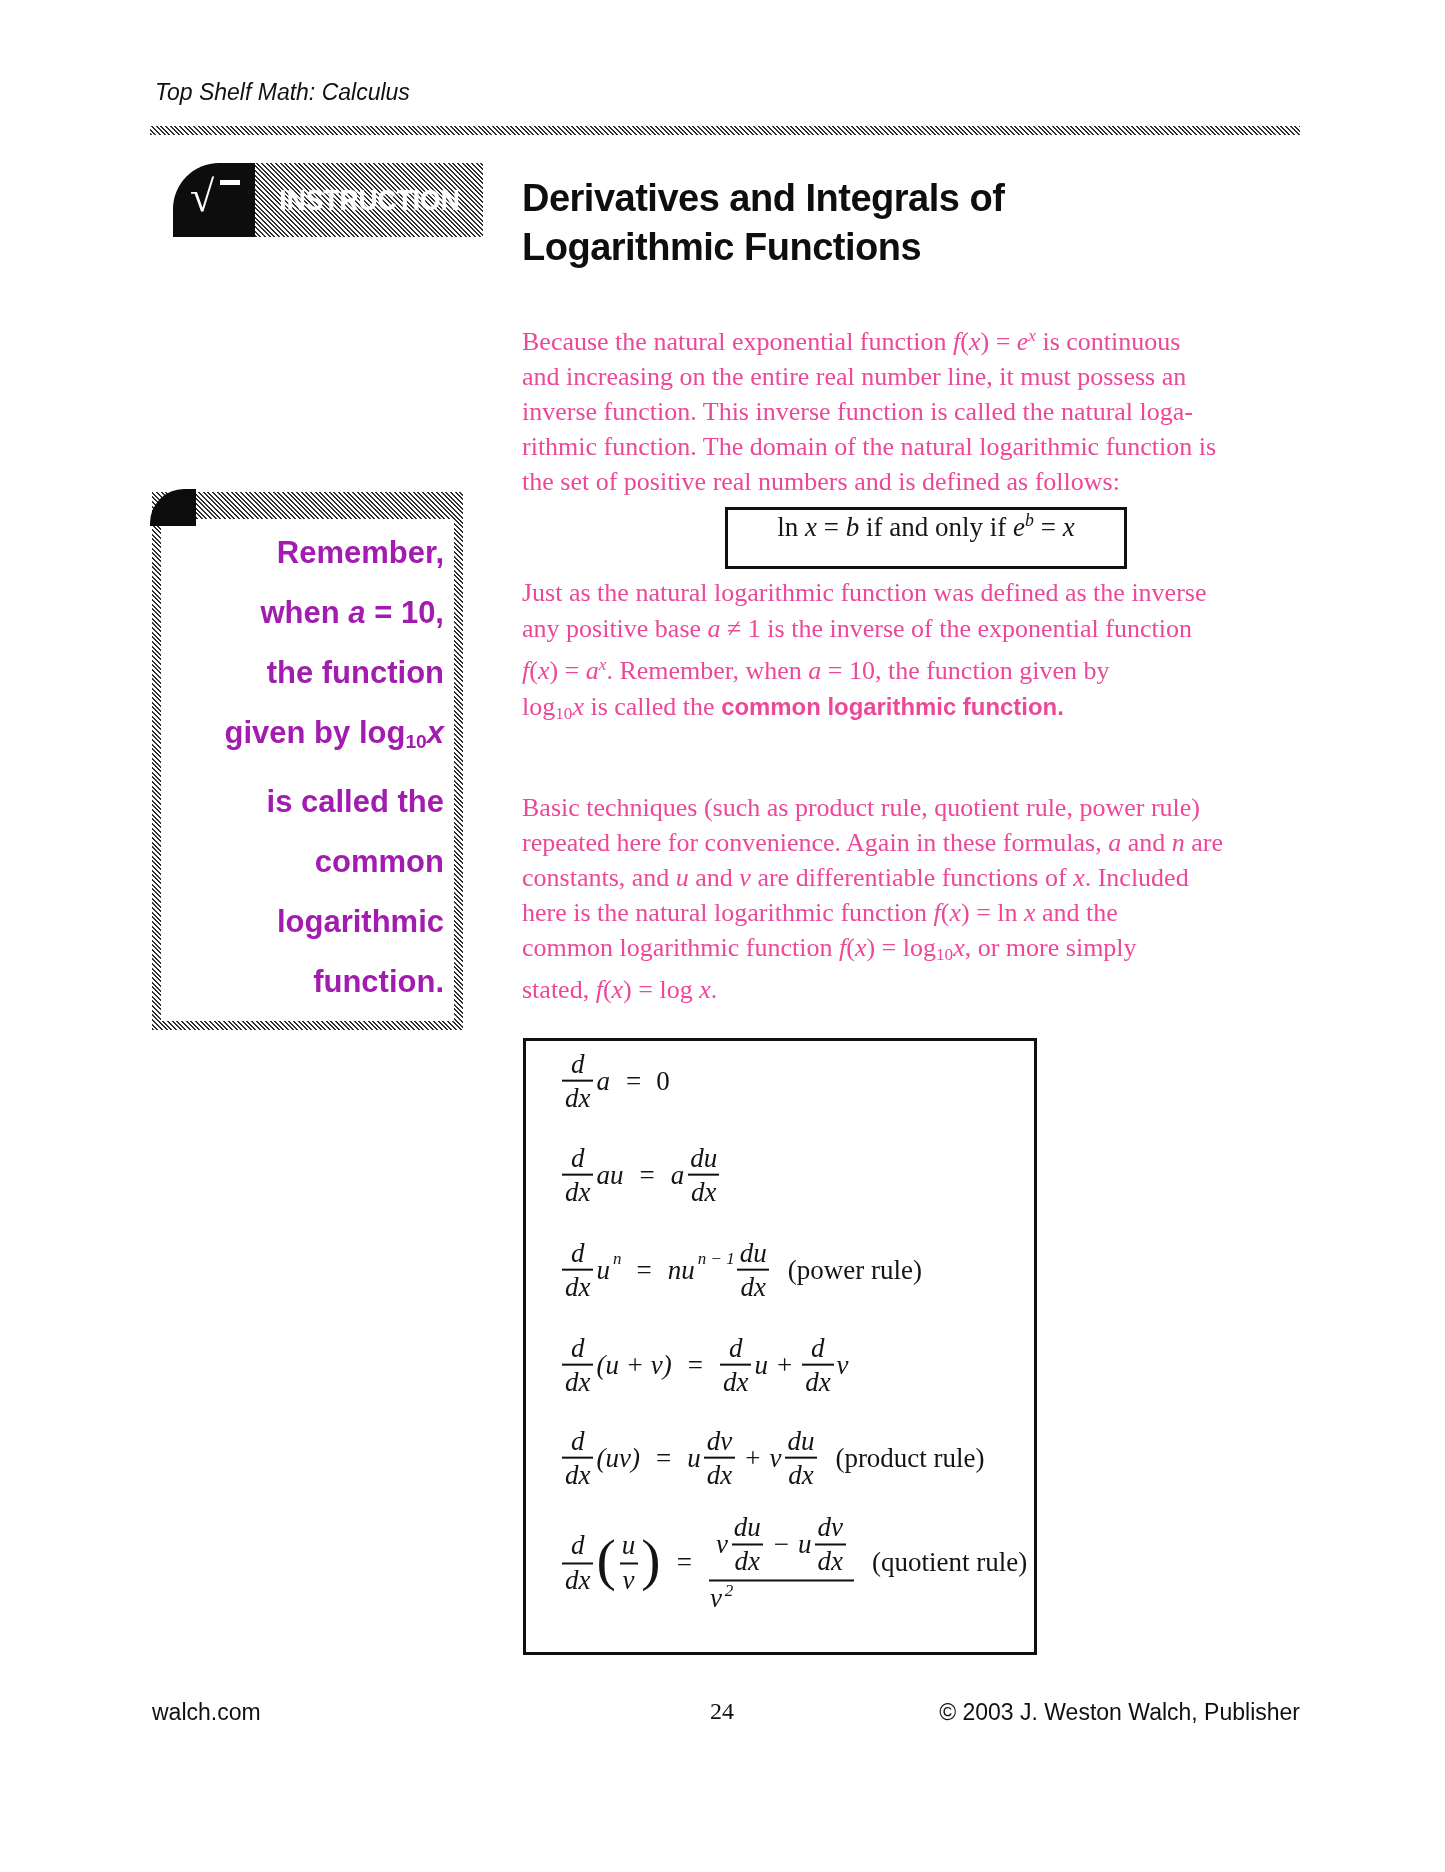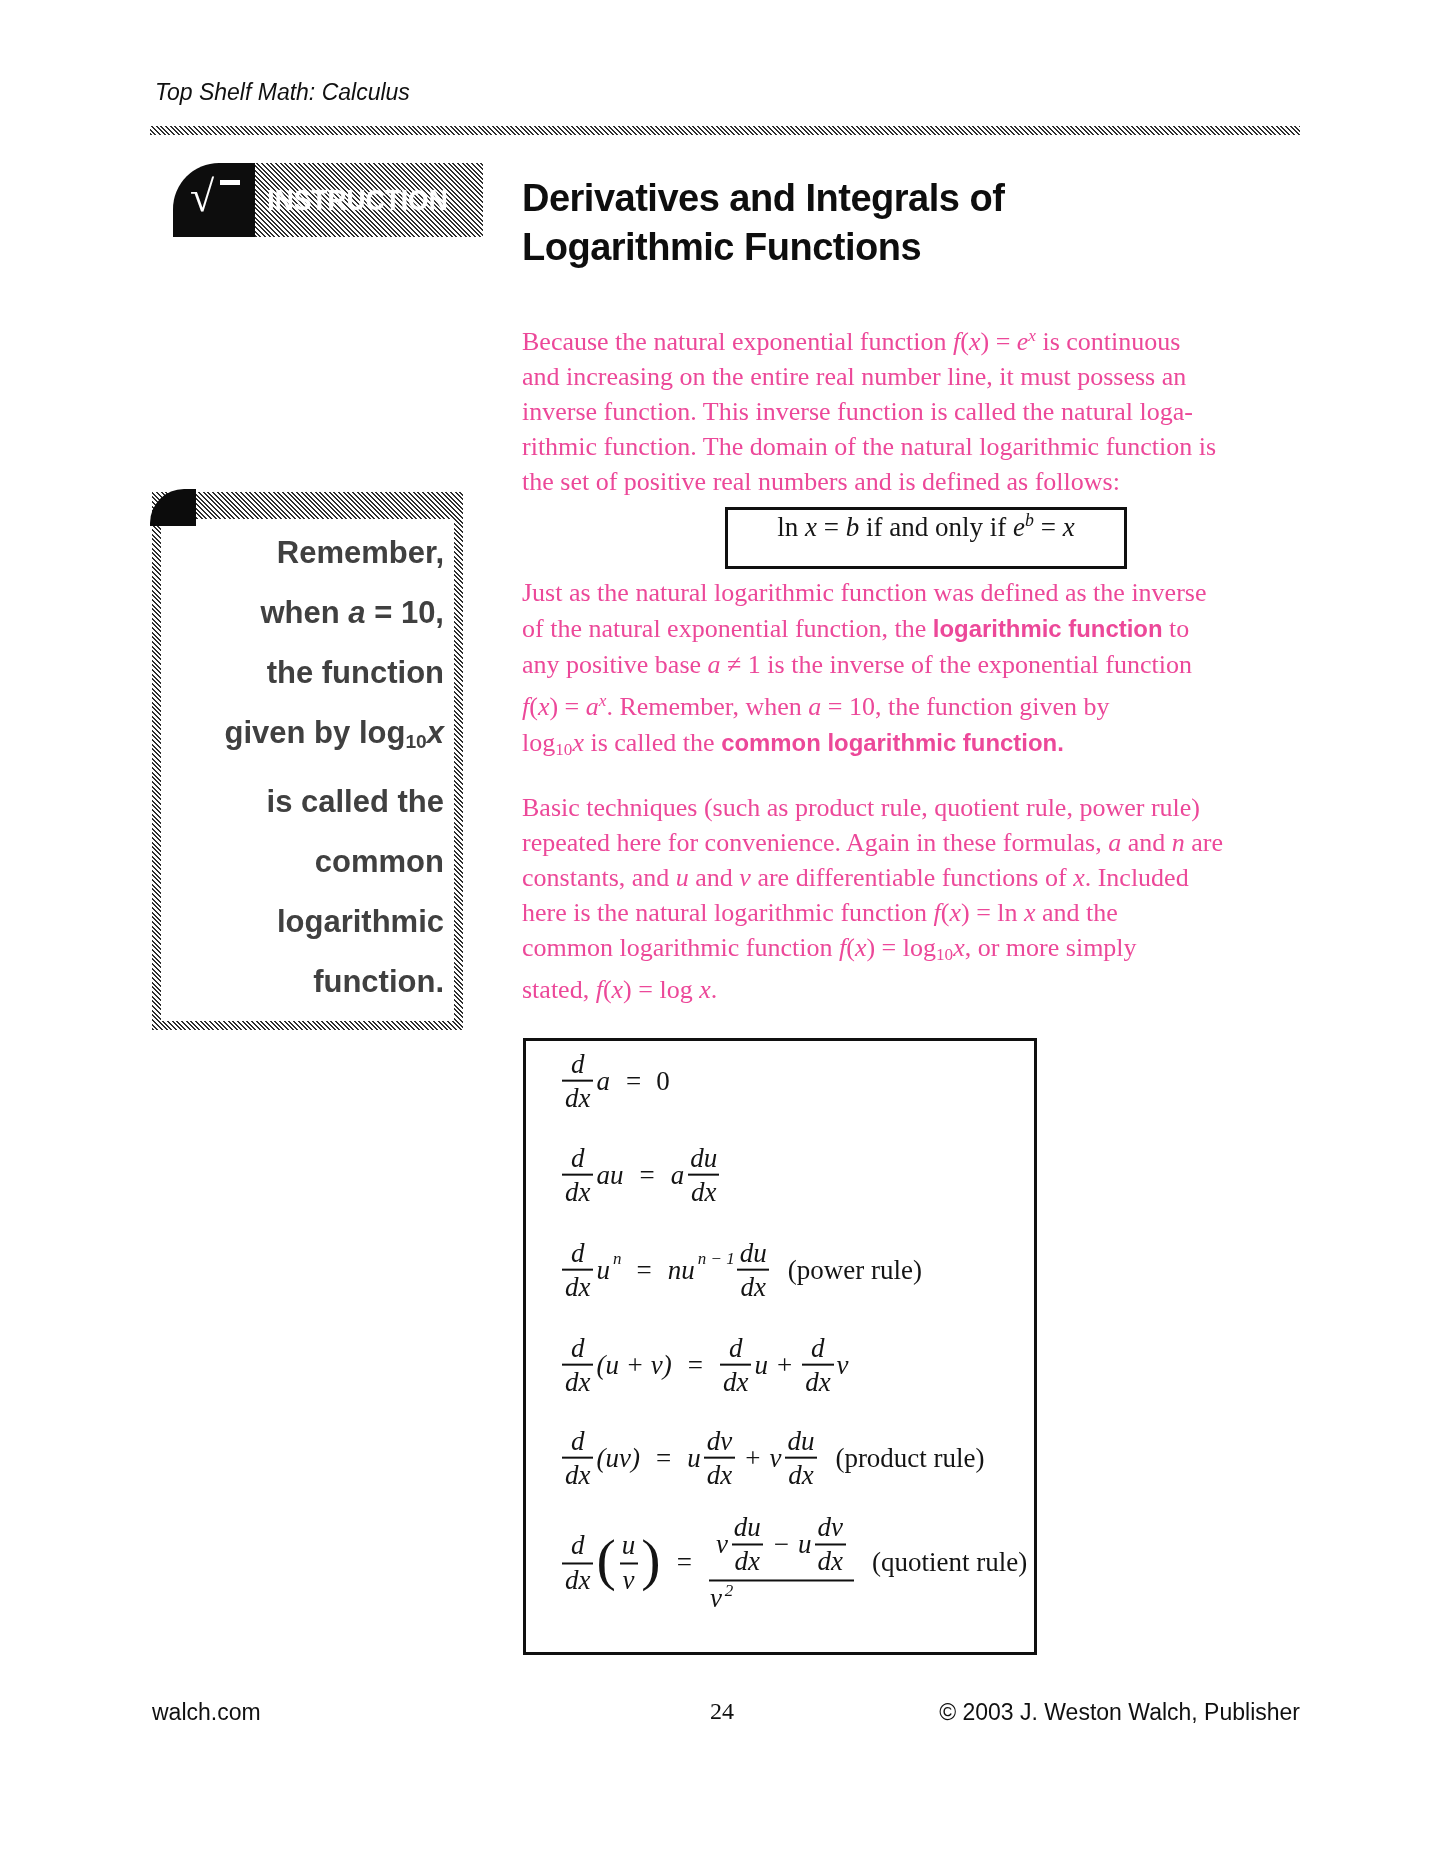--- a/index.html
+++ b/index.html
@@ -20,21 +20,21 @@
     position:absolute;left:155px;top:78px;
     font:italic 400 23px/28px "Liberation Sans","DejaVu Sans",sans-serif;color:#101010;
   }
   .head-rule{position:absolute;left:150px;top:126px;width:1150px;height:9px;}
 
   
   .badge{position:absolute;left:173px;top:163px;width:310px;height:74px;display:flex;}
   .badge-black{position:relative;width:82px;height:74px;background:#0d0d0d;border-radius:46px 0 0 0;}
   .sqrt-glyph{position:absolute;left:17px;top:8px;color:#fff;font-family:"Liberation Serif",serif;font-style:italic;font-size:44px;line-height:1.2;}
   .sqrt-bar{position:absolute;left:47px;top:17px;width:20px;height:5px;background:#fff;}
-  .badge-gray{flex:1;display:flex;align-items:center;}
+  .badge-gray{flex:1;display:flex;align-items:center;justify-content:center;}
   .badge-label{
     color:#ffffff;font:700 30px/30px "Liberation Sans","DejaVu Sans",sans-serif;
     letter-spacing:0px;transform:scaleX(0.88);
     text-shadow:0 0 2px rgba(255,255,255,.6);
   }
 
   
   .page-title{
     position:absolute;left:522px;top:174px;
     font:700 38px/49px "Liberation Sans","DejaVu Sans",sans-serif;
@@ -60,21 +60,21 @@
     border:3px solid #101010;display:flex;align-items:flex-start;justify-content:center;
     font-size:27px;
   }
 
   
   .note-box{position:absolute;left:152px;top:492px;width:311px;height:538px;box-sizing:border-box;padding:27px 9px 9px 9px;}
   .note-inner{background:#fff;width:100%;height:100%;box-sizing:border-box;}
   .note-corner{position:absolute;left:-2px;top:-3px;width:46px;height:37px;background:#0c0c0c;border-radius:34px 0 0 0;}
   .note-text{
     padding:4px 10px 0 4px;text-align:right;
-    font:700 31px/60px "Liberation Sans","DejaVu Sans",sans-serif;color:#404040;
+    font:700 31px/60px "Liberation Sans","DejaVu Sans",sans-serif;color:#a21caf;
   }
   .note-text .run-b{}
   .note-text .run-bi{font-style:italic;}
   .note-text .run-bq{font-size:0.62em;vertical-align:-0.24em;}
   .note-text .tline{white-space:nowrap;}
 
   
   .rules-box{position:absolute;left:523px;top:1038px;width:514px;height:617px;border:3px solid #101010;box-sizing:border-box;}
   .rrow{
     position:absolute;left:34px;transform:translateY(-50%);
@@ -147,21 +147,20 @@
     </div>
 
   <div class="fbox">
     <div>
         <div class="tline"><span class="run-r">ln&nbsp;</span><span class="run-i">x</span><span class="run-r">&nbsp;=&nbsp;</span><span class="run-i">b</span><span class="run-r"> if and only if </span><span class="run-i">e</span><span class="run-p">b</span><span class="run-r">&nbsp;=&nbsp;</span><span class="run-i">x</span></div>
       </div>
   </div>
 
   <div class="para para-2">
       <div class="tline"><span class="run-r">Just as the natural logarithmic function was defined as the inverse</span></div>
-      <div class="tline"><span class="run-r">of the natural exponential function, the </span><span class="run-b">logarithmic function</span><span class="run-r"> to</span></div>
       <div class="tline"><span class="run-r">any positive base </span><span class="run-i">a</span><span class="run-r">&nbsp;≠&nbsp;1 is the inverse of the exponential function</span></div>
       <div class="tline"><span class="run-i">f</span><span class="run-r">(</span><span class="run-i">x</span><span class="run-r">)&nbsp;=&nbsp;</span><span class="run-i">a</span><span class="run-p">x</span><span class="run-r">. Remember, when </span><span class="run-i">a</span><span class="run-r">&nbsp;=&nbsp;10, the function given by</span></div>
       <div class="tline"><span class="run-r">log</span><span class="run-q">10</span><span class="run-i">x</span><span class="run-r"> is called the </span><span class="run-b">common logarithmic function.</span></div>
     </div>
   <div class="para para-3">
       <div class="tline"><span class="run-r">Basic techniques (such as product rule, quotient rule, power rule)</span></div>
       <div class="tline"><span class="run-r">repeated here for convenience. Again in these formulas, </span><span class="run-i">a</span><span class="run-r"> and </span><span class="run-i">n</span><span class="run-r"> are</span></div>
       <div class="tline"><span class="run-r">constants, and </span><span class="run-i">u</span><span class="run-r"> and </span><span class="run-i">v</span><span class="run-r"> are differentiable functions of </span><span class="run-i">x</span><span class="run-r">. Included</span></div>
       <div class="tline"><span class="run-r">here is the natural logarithmic function </span><span class="run-i">f</span><span class="run-r">(</span><span class="run-i">x</span><span class="run-r">)&nbsp;=&nbsp;ln&nbsp;</span><span class="run-i">x</span><span class="run-r"> and the</span></div>
       <div class="tline"><span class="run-r">common logarithmic function </span><span class="run-i">f</span><span class="run-r">(</span><span class="run-i">x</span><span class="run-r">)&nbsp;=&nbsp;log</span><span class="run-q">10</span><span class="run-i">x</span><span class="run-r">, or more simply</span></div>

